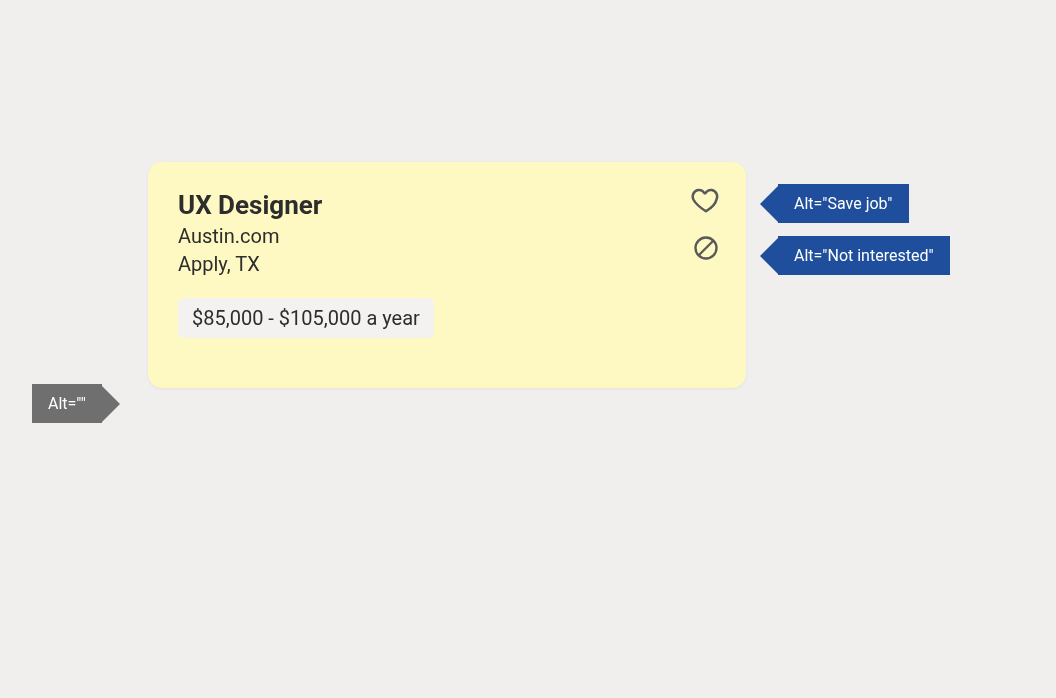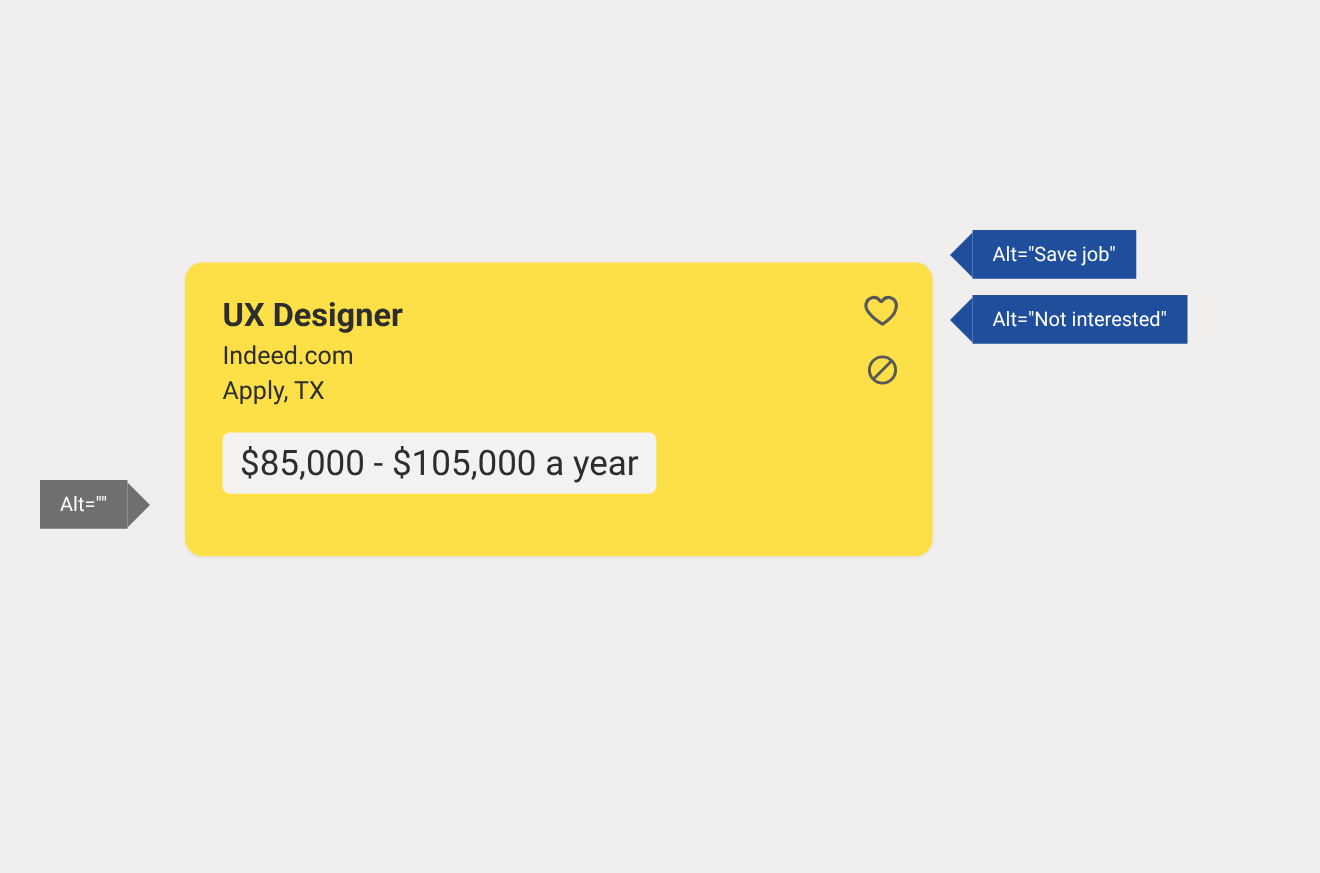--- a/index.html
+++ b/index.html
@@ -10,25 +10,24 @@
       font-family: -apple-system, BlinkMacSystemFont, "Segoe UI", Roboto, Helvetica, Arial, sans-serif;
       position: relative;
       overflow: hidden;
     }
 
     .job-card {
       position: absolute;
       left: 148px;
       top: 162px;
       width: 598px;
-      background: #fde047;
+      background: #fef9c3;
       border-radius: 14px;
       padding: 28px 12px 22px 30px;
       box-shadow: 0 1px 3px rgba(0,0,0,0.06);
-      margin-top: 48px;
     }
 
     .job-title {
       font-size: 26px;
       font-weight: 700;
       color: #2d2d2d;
       margin-bottom: 4px;
     }
 
     .company {
@@ -43,21 +42,21 @@
       color: #2d2d2d;
       font-weight: 400;
       margin-bottom: 22px;
     }
 
     .salary-chip {
       display: inline-block;
       background: #f3f2f1;
       border-radius: 6px;
       padding: 8px 14px;
-      font-size: 28px;
+      font-size: 20px;
       color: #2d2d2d;
       margin-bottom: 28px;
     }
 
     .apply-row {
       display: flex;
       align-items: center;
       gap: 14px;
       margin-bottom: 24px;
     }
@@ -134,21 +133,21 @@
     
     .callout-save { top: 184px; left: 760px; }
     .callout-notint { top: 236px; left: 760px; }
     .callout-empty { top: 384px; left: 32px; }
   </style>
 </head>
 <body>
 
 <div class="job-card">
   <div class="job-title">UX Designer</div>
-  <div class="company">Indeed.com</div>
+  <div class="company">Austin.com</div>
   <div class="location">Apply, TX</div>
 
   <div class="salary-chip">$85,000 - $105,000 a year</div>
 
 
 
   <div class="card-actions">
     <span class="icon-btn">
       <span>
         <svg viewBox="0 0 24 24" width="30" height="30">

